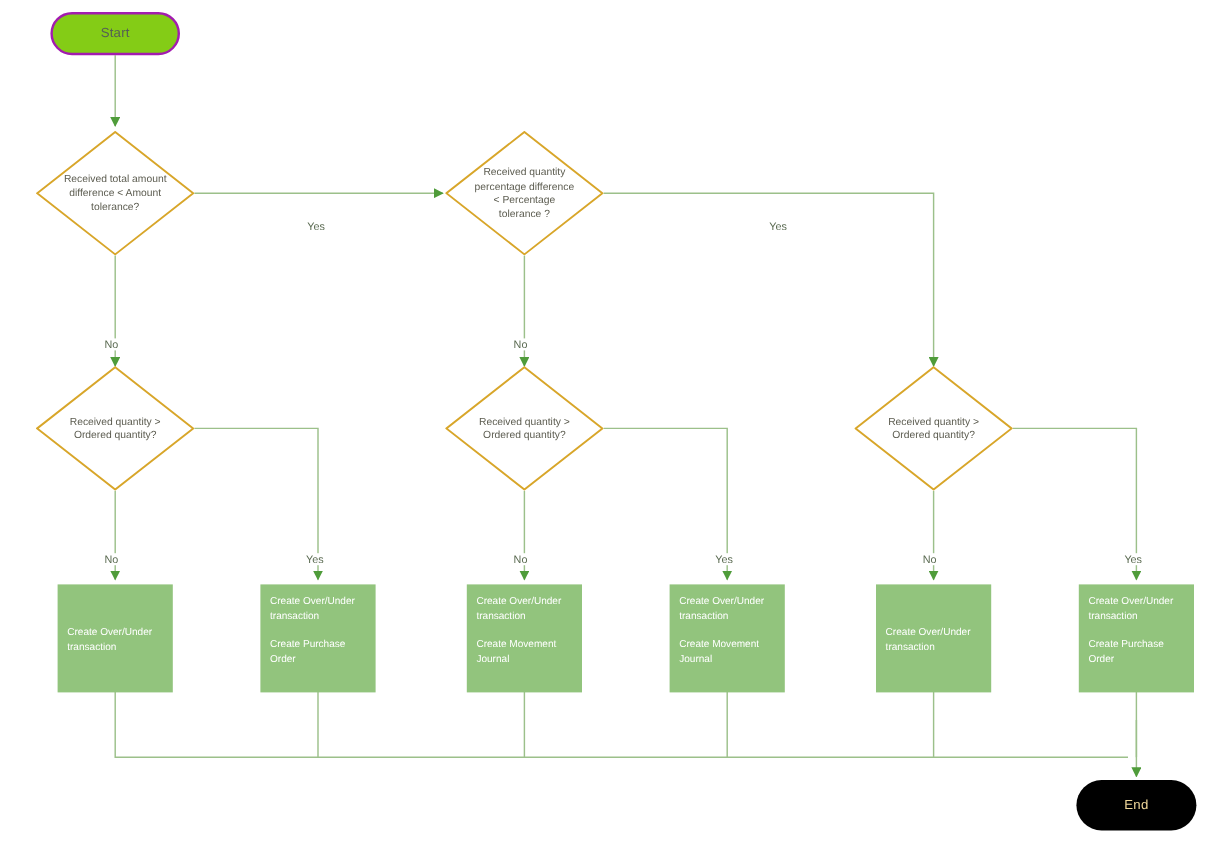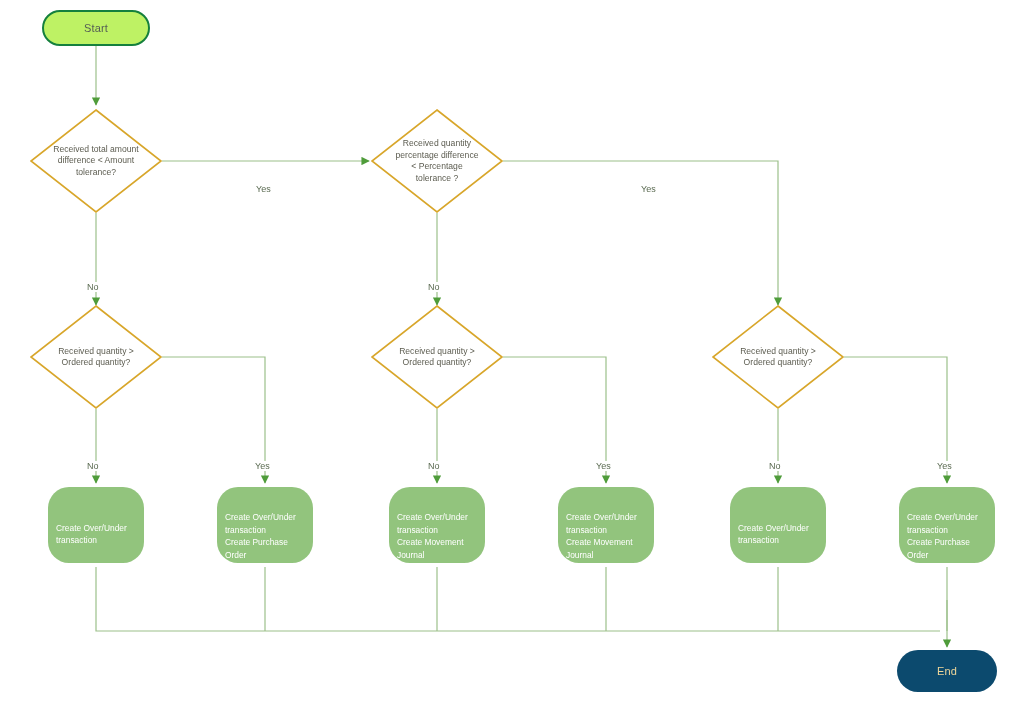--- a/index.html
+++ b/index.html
@@ -26,38 +26,38 @@
     pointer-events: none;
   }
   .node {
     position: absolute;
     box-sizing: border-box;
   }
   
   .terminator-start {
     width: 108px;
     height: 36px;
-    border: 2px solid #15803d;
+    border: 2px solid #a21caf;
     border-radius: 18px;
-    background: #bef264;
+    background: #84cc16;
     display: flex;
     align-items: center;
     justify-content: center;
   }
   .terminator-start span {
     font-size: 11px;
     color: #555f55;
     letter-spacing: 0.2px;
   }
   
   .terminator-end {
     width: 100px;
     height: 42px;
     border-radius: 21px;
-    background: #0c4a6e;
+    background: #000000;
     display: flex;
     align-items: center;
     justify-content: center;
   }
   .terminator-end span {
     font-size: 11px;
     color: #f0d79a;
     letter-spacing: 0.2px;
   }
   
@@ -82,29 +82,28 @@
     align-items: center;
     justify-content: center;
     text-align: center;
     font-size: 8.6px;
     line-height: 11.5px;
     color: #5c5c50;
   }
   
   .process {
     width: 96px;
-    height: 76px;
+    height: 90px;
     background: #92c47d;
-    padding: 24px 8px 6px 8px;
+    padding: 7px 8px 6px 8px;
     color: #ffffff;
     font-size: 8.4px;
     line-height: 12.5px;
     display: flex;
     flex-direction: column;
-    border-radius: 21px;
   }
   .process.center-text {
     justify-content: center;
   }
   .process.top-text {
     justify-content: flex-start;
   }
   .process .ptext {
     white-space: pre-line;
   }

